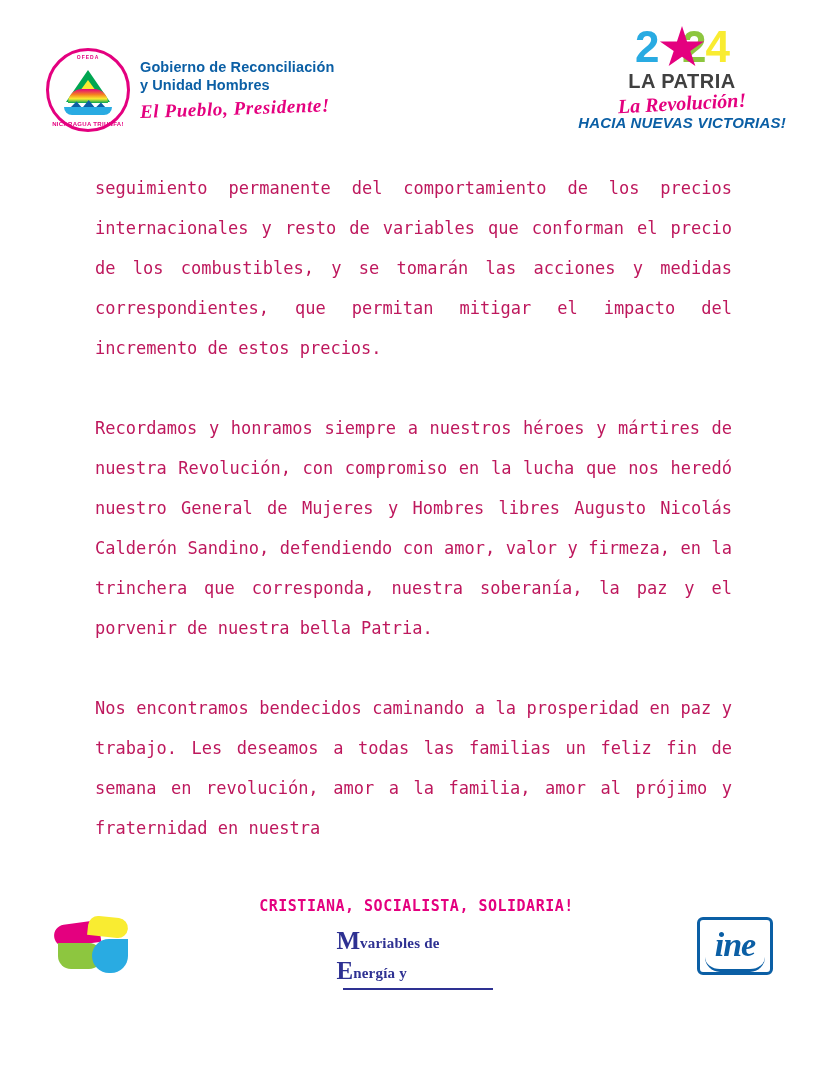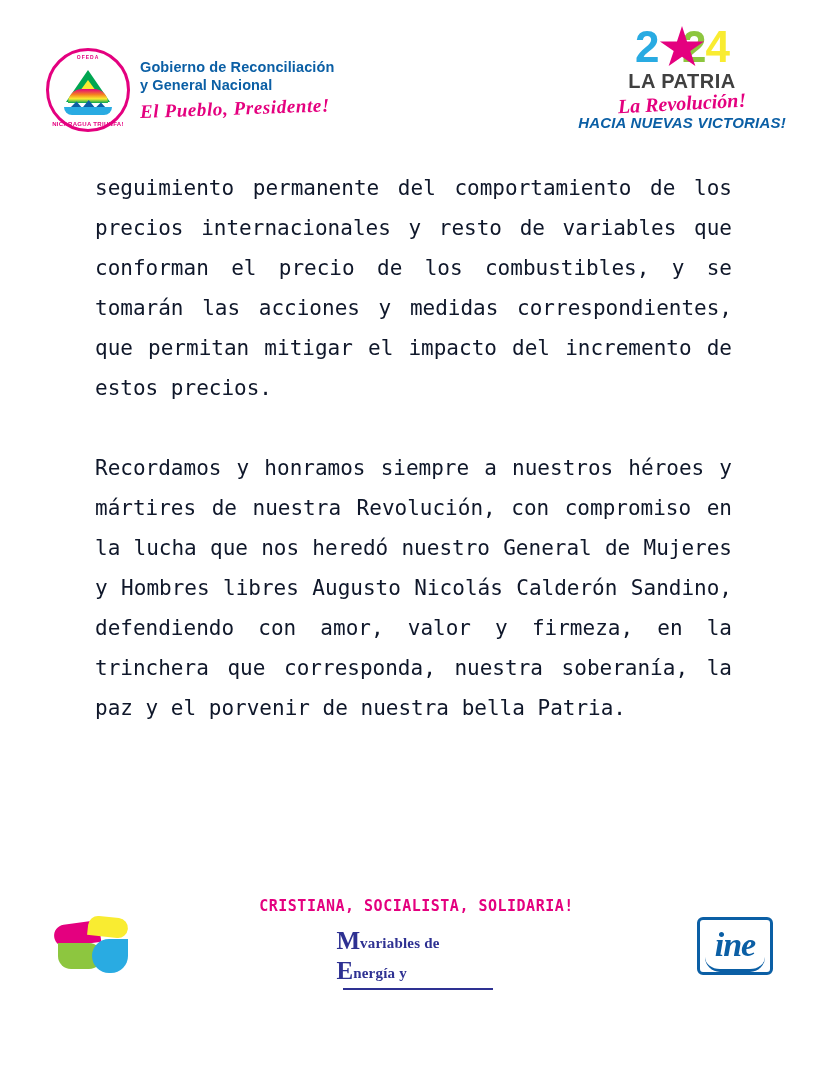--- a/index.html
+++ b/index.html
@@ -210,23 +210,23 @@
 
   
   .content {
     position: absolute;
     left: 95px;
     top: 168px;
     width: 637px;
   }
   .para {
     font-family: "DejaVu Sans Mono", monospace;
-    font-size: 21px;
+    font-size: 17px;
     line-height: 40px;
-    color: #0f172a;
+    color: #be185d;
     text-align: justify;
     margin: 0 0 40px 0;
     letter-spacing: 0px;
   }
   .para:last-child { margin-bottom: 0; }
 
   
   .footer {
     position: absolute;
     left: 4px;
@@ -394,38 +394,39 @@
         <div class="seal-rainbow"></div>
         <div class="seal-vols"></div>
         <div class="seal-water"></div>
       </div>
       <div class="seal-text-top">OFEDA</div>
       <div class="seal-text-bottom">NICARAGUA TRIUNFA!</div>
     </div>
 
     <div class="gov-block">
       <div class="gov-line1">Gobierno de Reconciliación</div>
-      <div class="gov-line2">y General Nacional</div>
+      <div class="gov-line2">y Unidad Hombres</div>
       <div class="gov-slogan">El Pueblo, Presidente!</div>
     </div>
 
     <div class="patria">
       <div class="patria-2024">
         <span class="p-2">2</span><span class="p-0">0</span><span class="p-2b">2</span><span class="p-4">4</span>
         <div class="patria-star"></div>
       </div>
       <div class="patria-line">LA PATRIA</div>
       <div class="patria-rev">La Revolución!</div>
       <div class="patria-hacia">HACIA NUEVAS VICTORIAS!</div>
     </div>
   </div>
 
   <div class="content">
     <p class="para">seguimiento permanente del comportamiento de los precios internacionales y resto de variables que conforman el precio de los combustibles, y se tomarán las acciones y medidas correspondientes, que permitan mitigar el impacto del incremento de estos precios.</p>
     <p class="para">Recordamos y honramos siempre a nuestros héroes y mártires de nuestra Revolución, con compromiso en la lucha que nos heredó nuestro General de Mujeres y Hombres libres Augusto Nicolás Calderón Sandino, defendiendo con amor, valor y firmeza, en la trinchera que corresponda, nuestra soberanía, la paz y el porvenir de nuestra bella Patria.</p>
+    <p class="para">Nos encontramos bendecidos caminando a la prosperidad en paz y trabajo. Les deseamos a todas las familias un feliz fin de semana en revolución, amor a la familia, amor al prójimo y fraternidad en nuestra</p>
   </div>
 
   <div class="footer">
     <div class="slogan">CRISTIANA, SOCIALISTA, SOLIDARIA!</div>
 
     <div class="spv">
       <div class="spv-shape1"></div>
       <div class="spv-shape2"></div>
       <div class="spv-shape3"></div>
       <div class="spv-shape4"></div>

